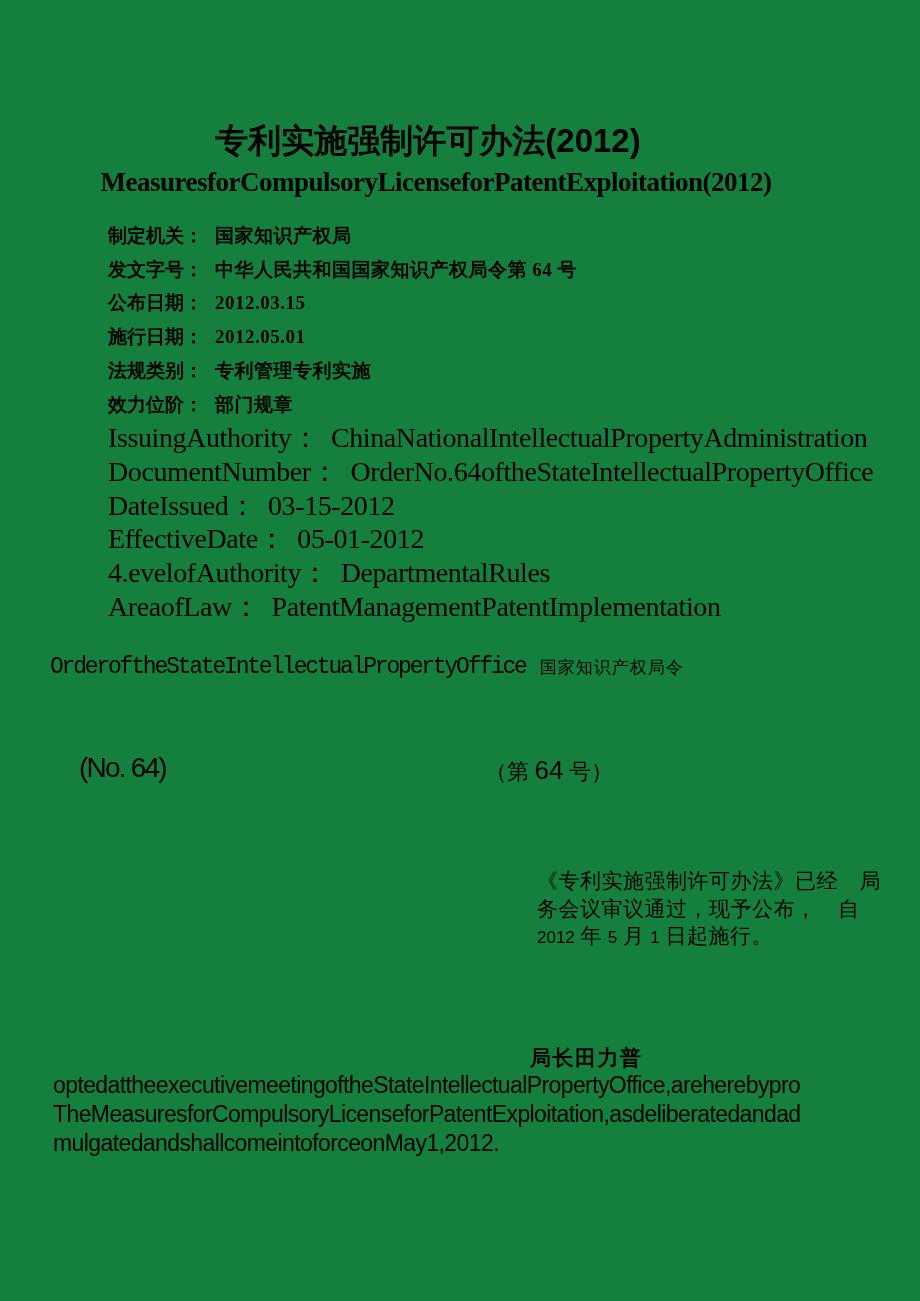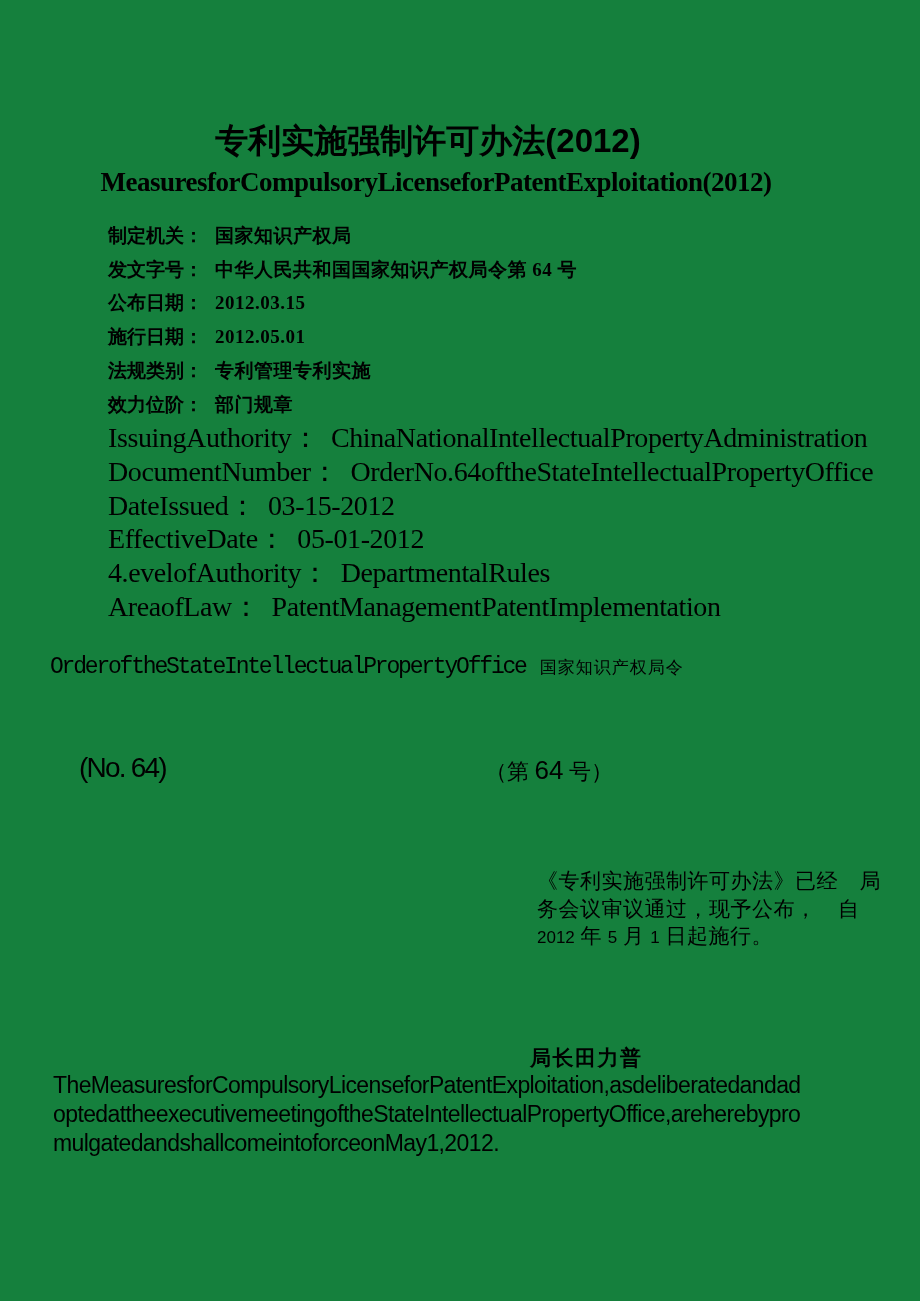--- a/index.html
+++ b/index.html
@@ -157,18 +157,18 @@
 
   <div class="announcement">
     <div>《专利实施强制许可办法》已经　局</div>
     <div>务会议审议通过，现予公布，　自</div>
     <div><span class="num">2012</span><span> 年 </span><span class="num">5</span><span> 月 </span><span class="num">1</span><span> 日起施行。</span></div>
   </div>
 
   <div class="signature">局长田力普</div>
 
   <div class="body-paragraph">
+    <div>optedattheexecutivemeetingoftheStateIntellectualPropertyOffice,areherebypro</div>
     <div>TheMeasuresforCompulsoryLicenseforPatentExploitation,asdeliberatedandad</div>
-    <div>optedattheexecutivemeetingoftheStateIntellectualPropertyOffice,areherebypro</div>
     <div>mulgatedandshallcomeintoforceonMay1,2012.</div>
   </div>
 
 </div>
 
 </body></html>

